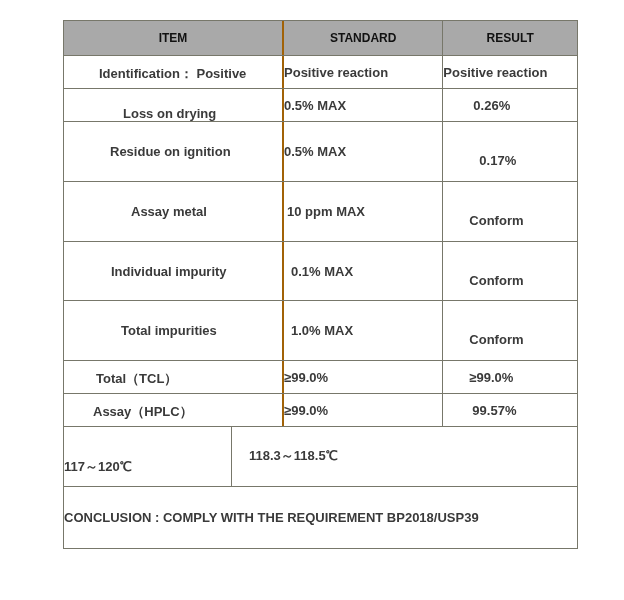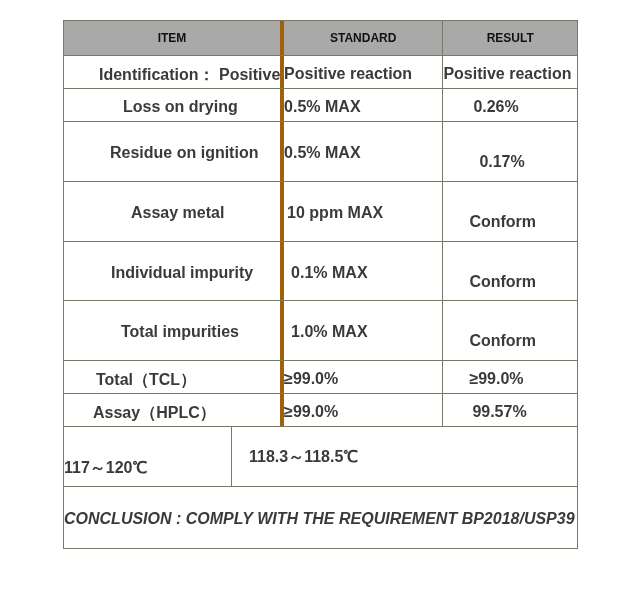--- a/index.html
+++ b/index.html
@@ -2,28 +2,28 @@
 <html><head>
 <meta charset="utf-8">
 <style>
   html, body { margin:0; padding:0; background:#ffffff; }
   body { width:624px; height:600px; position:relative; overflow:hidden;
          font-family:"Liberation Sans", sans-serif; }
   .tbl { position:absolute; left:63px; top:20px; width:515px;
          border:1px solid #77776a; box-sizing:border-box; }
   .row { position:relative; display:flex; border-bottom:1px solid #77776a; box-sizing:border-box; }
   .row:last-child { border-bottom:none; }
-  .cell { position:relative; box-sizing:border-box; font-size:16px; color:#3a3a3a; }
-  .c1 { width:232px; border-right:4px solid #a16207; }
+  .cell { position:relative; box-sizing:border-box; font-size:13px; color:#3a3a3a; }
+  .c1 { width:232px; border-right:2px solid #a16207; }
   .c2 { width:168px; border-right:1px solid #77776a; }
   .c3 { width:141px; }
   .hdr { background:#a9a9a9; }
   .hdr .cell { font-weight:bold; color:#111; text-align:center; line-height:34px; font-size:12px; }
   .t { position:absolute; white-space:nowrap; font-weight:bold; }
-  .full { width:513px;font-style:italic; }
+  .full { width:513px; }
 </style>
 </head>
 <body>
 
 <div class="tbl">
   <div class="row hdr" style="height:35px">
     <div class="cell c1">ITEM</div>
     <div class="cell c2">STANDARD</div>
     <div class="cell c3">RESULT</div>
   </div>
@@ -35,21 +35,21 @@
     <div class="cell c2">
         <span class="t" style="left:0px;top:9px">Positive reaction</span>
       </div>
     <div class="cell c3">
         <span class="t" style="left:0px;top:9px">Positive reaction</span>
       </div>
   </div>
 
   <div class="row" style="height:33px">
     <div class="cell c1">
-        <span class="t" style="left:59px;top:9px">Loss on drying</span>
+        <span class="t" style="left:59px;top:17px">Loss on drying</span>
       </div>
     <div class="cell c2">
         <span class="t" style="left:0px;top:9px">0.5% MAX</span>
       </div>
     <div class="cell c3">
         <span class="t" style="left:30px;top:9px">0.26%</span>
       </div>
   </div>
 
   <div class="row" style="height:60px">

